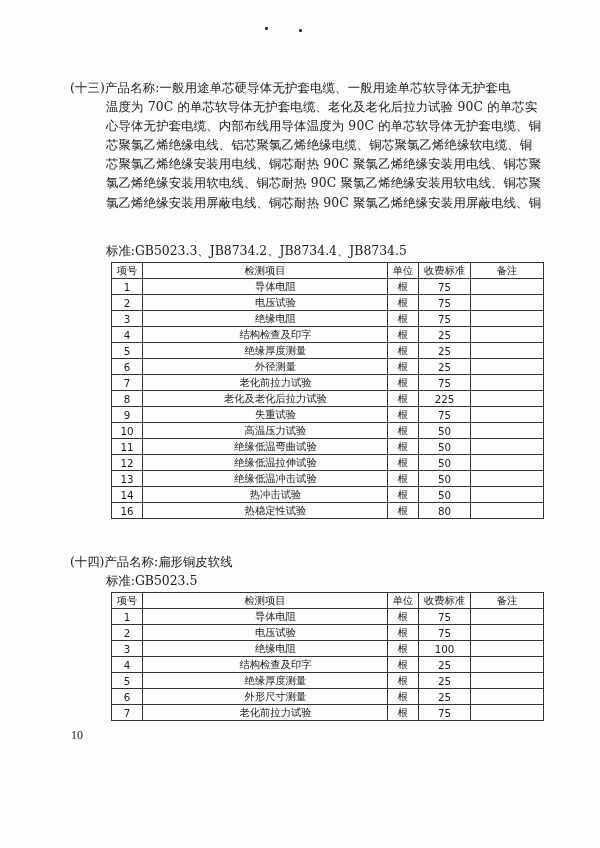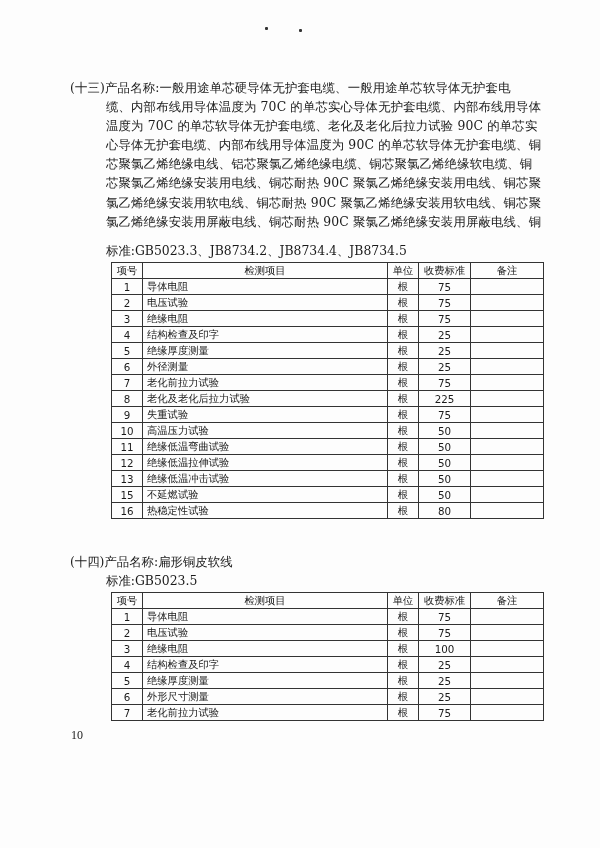--- a/index.html
+++ b/index.html
@@ -8,33 +8,32 @@
   .speck { position:absolute; width:3px; height:3px; background:#333; border-radius:1px; }
   .section-head { position:absolute; left:74px; font-size:12.4px; line-height:19.1px; }
   .para { position:absolute; left:74px; width:470px; font-size:12.4px; line-height:19.1px; letter-spacing:0.15px; }
   .para .indent { padding-left:32px; display:block; }
   .std { position:absolute; left:106px; font-size:12.4px; }
   table { position:absolute; left:67px; width:432px; border-collapse:collapse; table-layout:fixed;
           font-family:"DejaVu Sans","Liberation Sans",sans-serif; font-size:10.3px;margin-left:44px; }
   td, th { border:1px solid #333; height:15px; padding:0; font-weight:normal; }
   th { font-size:10.3px; }
   td.num, td.unit, td.fee { text-align:center; }
-  td.name { padding-left:4px; text-align:left; }
+  td.name { padding-left:21px; text-align:center; }
   td.note { }
   .page-num { position:absolute; left:71px; top:728px; font-size:12px; font-family:"Liberation Serif",serif; }
 </style>
 </head>
 <body>
 
 <div class="speck" style="left:265px;top:27px;"></div>
 <div class="speck" style="left:299px;top:29px;"></div>
 
 <div class="para" style="top:78px;">
   <span style="margin-left:-4px;">(十三)产品名称:</span><span>一般用途单芯硬导体无护套电缆、一般用途单芯软导体无护套电</span>
-  <span class="indent">缆、内部布线用导体温度为 70C 的单芯实心导体无护套电缆、内部布线用导体</span>
   <span class="indent">温度为 70C 的单芯软导体无护套电缆、老化及老化后拉力试验 90C 的单芯实</span>
   <span class="indent">心导体无护套电缆、内部布线用导体温度为 90C 的单芯软导体无护套电缆、铜</span>
   <span class="indent">芯聚氯乙烯绝缘电线、铝芯聚氯乙烯绝缘电缆、铜芯聚氯乙烯绝缘软电缆、铜</span>
   <span class="indent">芯聚氯乙烯绝缘安装用电线、铜芯耐热 90C 聚氯乙烯绝缘安装用电线、铜芯聚</span>
   <span class="indent">氯乙烯绝缘安装用软电线、铜芯耐热 90C 聚氯乙烯绝缘安装用软电线、铜芯聚</span>
   <span class="indent">氯乙烯绝缘安装用屏蔽电线、铜芯耐热 90C 聚氯乙烯绝缘安装用屏蔽电线、铜</span>
 </div>
 <div class="std" style="top:243px;">标准:GB5023.3、JB8734.2、JB8734.4、JB8734.5</div>
 
 <table id="t13" style="top:262px;">
@@ -140,22 +139,22 @@
         <td class="note"></td>
       </tr>
       <tr>
         <td class="num">13</td>
         <td class="name">绝缘低温冲击试验</td>
         <td class="unit">根</td>
         <td class="fee">50</td>
         <td class="note"></td>
       </tr>
       <tr>
-        <td class="num">15</td>
-        <td class="name">不延燃试验</td>
+        <td class="num">14</td>
+        <td class="name">热冲击试验</td>
         <td class="unit">根</td>
         <td class="fee">50</td>
         <td class="note"></td>
       </tr>
       <tr>
         <td class="num">16</td>
         <td class="name">热稳定性试验</td>
         <td class="unit">根</td>
         <td class="fee">80</td>
         <td class="note"></td>

